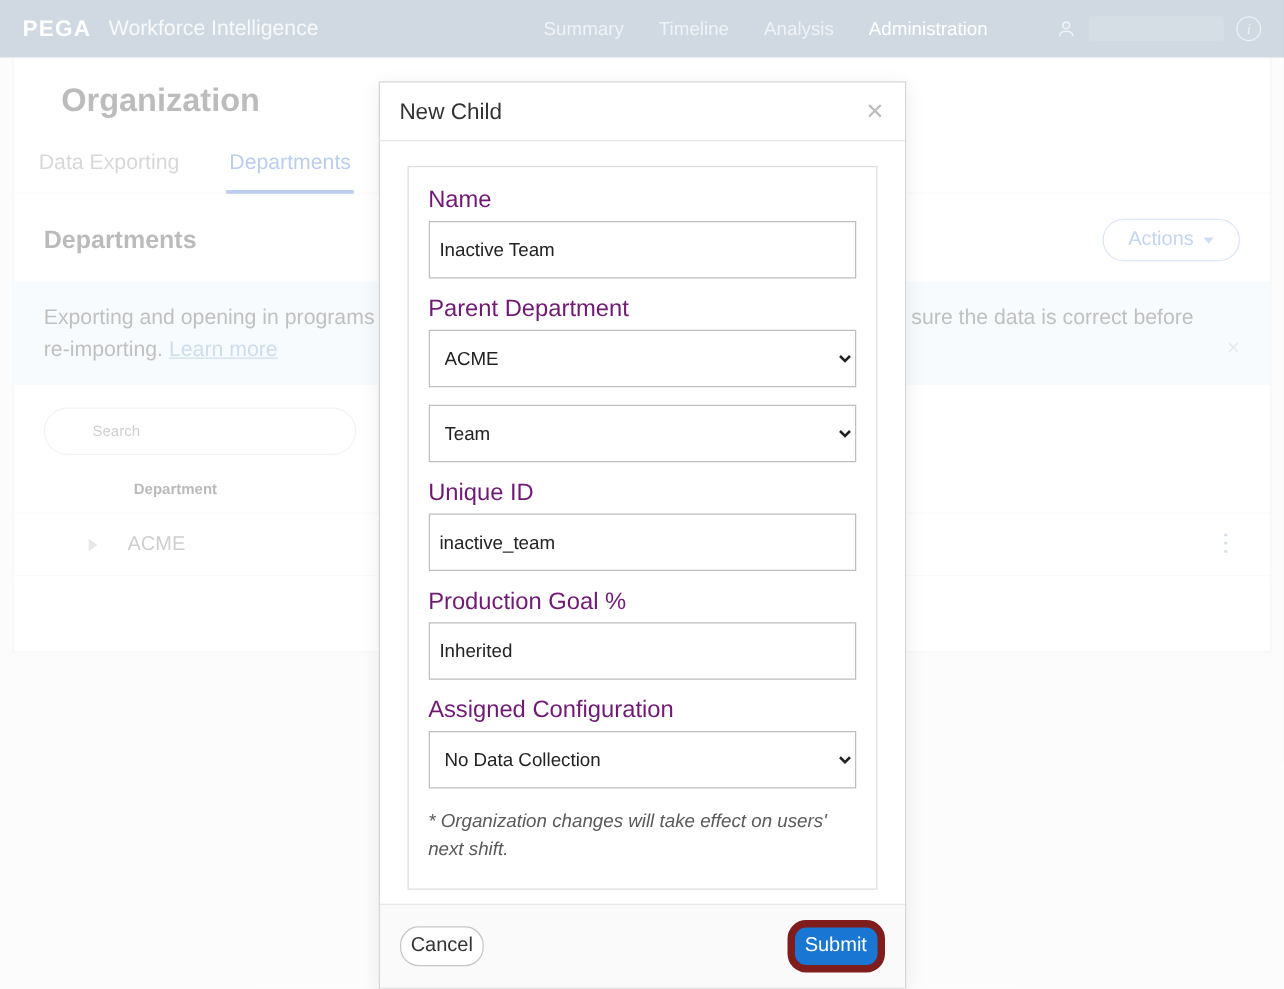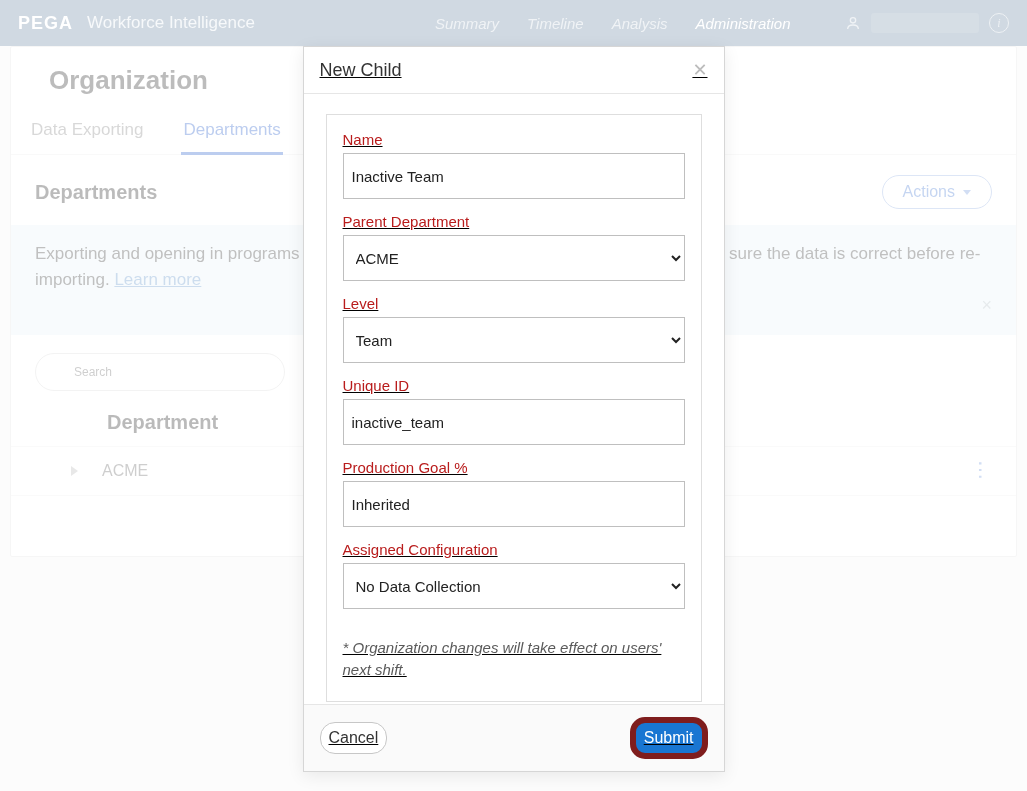--- a/index.html
+++ b/index.html
@@ -30,21 +30,20 @@
   }
   .product {
     color: #e7edf2;
     font-size: 17px;
     font-weight: 400;
   }
   .nav-links {
     display: flex;
     gap: 28px;
     margin-left: 180px;
-    font-style: italic;
   }
   .nav-link { color: #d4dde5; cursor: pointer; padding: 12px 0; }
   .nav-link.active { color: #fff; font-weight: 500; }
   .topbar-right {
     margin-left: auto;
     display: flex;
     align-items: center;
     gap: 10px;
   }
   .user-icon { width: 16px; height: 16px; color: #d4dde5; }
@@ -102,58 +101,56 @@
     width: 0; height: 0; border-left: 4px solid transparent; border-right: 4px solid transparent;
     border-top: 5px solid #7ea2de;
   }
   .notice {
     background: #eaf4f9;
     color: #4a4a4a;
     font-size: 17px;
     padding: 16px 24px;
     display: flex; align-items: flex-end; justify-content: space-between;
     line-height: 1.5;
-    flex-direction: column;
   }
   .notice a { color: #6f9dcf; text-decoration: underline; cursor: pointer; }
   .notice-close { color: #b9c4ca; font-size: 18px; cursor: pointer; padding-left: 12px; }
   .search-row { padding: 18px 24px 6px; }
   .search-input {
     width: 250px; height: 38px; border: 1px solid #dcdcdc; border-radius: 20px;
     padding: 0 14px 0 38px; font-size: 12px; color: #0f172a; background: #fff;
     position: relative;
   }
   .search-wrap { position: relative; display: inline-block; }
   .search-wrap .mag {
     position: absolute; left: 12px; top: 50%; transform: translateY(-50%);
     color: #b8b8b8;
   }
   .table-header {
     padding: 14px 24px 12px 96px;
-    font-size: 20px; font-weight: 600; color: #3b3b3b;
+    font-size: 12px; font-weight: 600; color: #3b3b3b;
     border-bottom: 1px solid #f0f0f0;
   }
   .table-row {
     display: flex; align-items: center; padding: 12px 24px 12px 60px;
     font-size: 16px; color: #727272; border-bottom: 1px solid #f0f0f0;
   }
   .expand-caret {
     width: 0; height: 0; border-top: 5px solid transparent; border-bottom: 5px solid transparent;
     border-left: 7px solid #bdbdbd; margin-right: 24px;
   }
   .row-menu { margin-left: auto; color: #7ea2de; font-size: 20px; letter-spacing: 2px; cursor: pointer; }
   .row-menu-dots { display: inline-block; transform: rotate(90deg); }
 
   
   .overlay {
     position: absolute; inset: 0;
     background: rgba(255,255,255,0.65);
-    display: flex; align-items: flex-start; justify-content: center;
+    display: flex; align-items: flex-end; justify-content: center;
     padding-top: 46px;
-    text-decoration: underline;
   }
   .modal {
     width: 422px;
     background: #fff;
     border: 1px solid #d6d6d6;
     box-shadow: 0 4px 16px rgba(0,0,0,0.08);
     display: flex; flex-direction: column;
     height: 726px;
   }
   .modal-head {
@@ -167,31 +164,31 @@
     padding: 20px 22px;
     flex: 1;
     overflow: auto;
   }
   .form-box {
     border: 1px solid #dedede;
     padding: 16px 16px 20px;
   }
   .field { margin-bottom: 14px; }
   .field label {
-    display: block; font-size: 15px; color: #b91c1c; margin-bottom: 5px;
+    display: block; font-size: 19px; color: #701a75; margin-bottom: 5px;
   }
   .field input[type="text"], .field select {
     width: 100%; height: 46px; border: 1px solid #bfbfbf; padding: 0 8px;
     font-size: 15px; color: #222; background: #fff;
     font-family: inherit;
   }
   .field select { padding-right: 24px; }
   .footnote {
     font-style: italic; color: #5a5a5a; font-size: 15px; line-height: 1.45;
-    margin-top: 28px;
+    margin-top: 16px;
   }
   .modal-foot {
     border-top: 1px solid #e6e6e6;
     padding: 12px 16px;
     display: flex; justify-content: space-between; align-items: center;
     background: #fafafa;
   }
   .btn {
     font-size: 16px; padding: 6px 8px; border-radius: 15px; cursor: pointer;
     font-family: inherit;
@@ -288,21 +285,20 @@
         </div>
 
         <div class="field">
           <label>Parent Department</label>
           <select>
             <option>ACME</option>
           </select>
         </div>
 
         <div class="field">
-          <label>Level</label>
           <select>
             <option>Team</option>
           </select>
         </div>
 
         <div class="field">
           <label>Unique ID</label>
           <input type="text" value="inactive_team" style="">
         </div>
 

